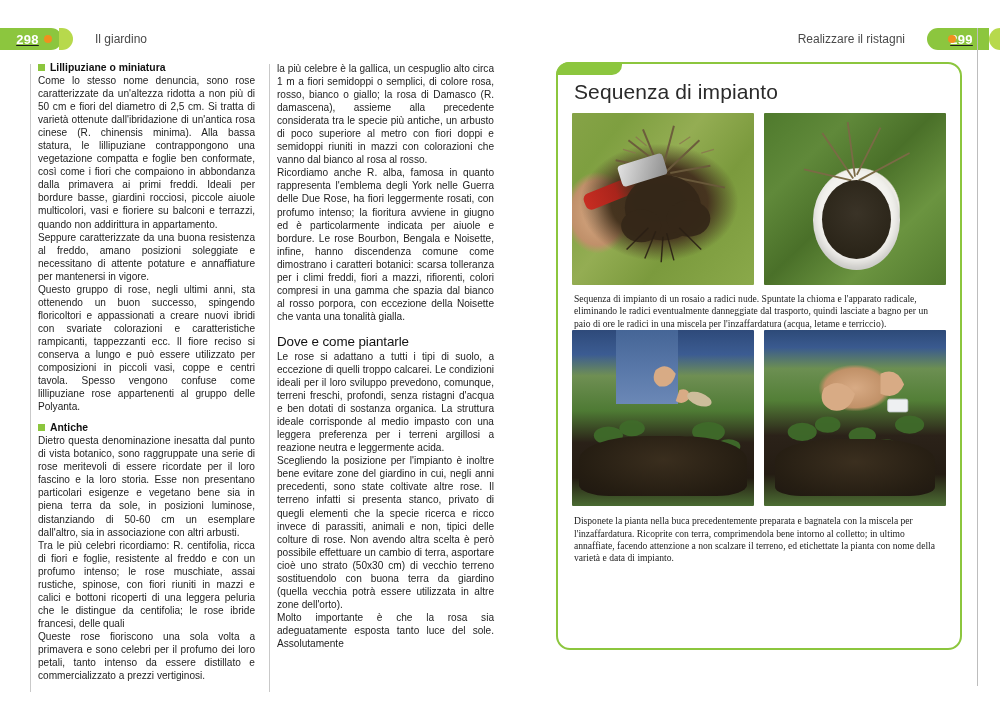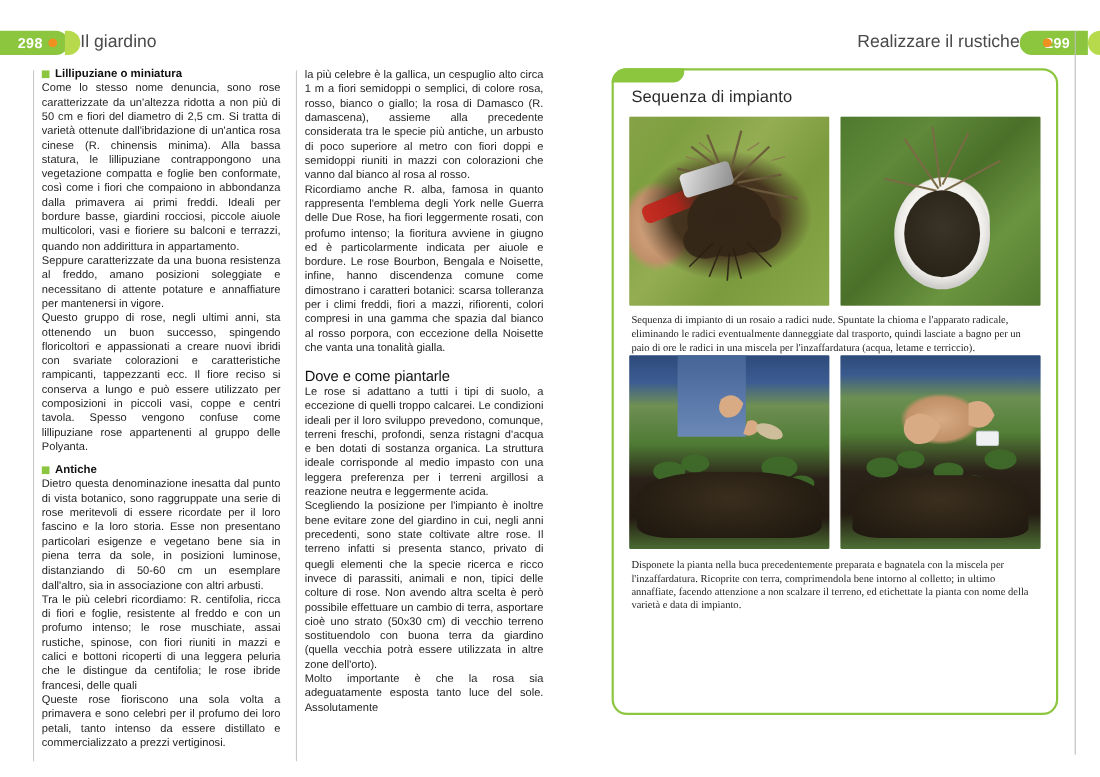--- a/index.html
+++ b/index.html
@@ -39,20 +39,21 @@
     align-items: center;
   }
   .runhead-left  { left: 0; }
   .runhead-right { right: 0; flex-direction: row-reverse; }
 
   .folio-wrap {
     position: relative;
     display: flex;
     align-items: center;
     height: 30px;
+    text-decoration: underline;
   }
   .folio-tab {
     background: #8cc63e;
     color: #ffffff;
     font-size: 13px;
     font-weight: bold;
     letter-spacing: .3px;
     display: flex;
     align-items: center;
     justify-content: center;
@@ -87,23 +88,23 @@
   }
   .folio-left .folio-leaf {
     border-radius: 0 11px 11px 0;
     margin-left: -3px;
   }
   .folio-right .folio-leaf {
     border-radius: 11px 0 0 11px;
     margin-right: -3px;
   }
   .runhead-title {
-    font-size: 16px;
+    font-size: 12px;
     color: #4a4a4a;
-    padding: 0 0;
+    padding: 0 22px;
     white-space: nowrap;
   }
 
   
   .columns {
     position: absolute;
     top: 62px;
     left: 30px;
     right: 16px;
     bottom: 14px;
@@ -189,21 +190,21 @@
     position: absolute;
     top: -3px;
     left: 62px;
     width: 18px;
     height: 17px;
     background: #e9c84a;
     border-radius: 0 11px 0 12px;
     z-index: -1;
   }
   .box-title {
-    font-size: 15px;
+    font-size: 21px;
     color: #2a2a2a;
     margin: 4px 0 9px 2px;
     letter-spacing: .1px;
   }
 
   .photo-row {
     display: flex;
     gap: 10px;
   }
   .photo {
@@ -407,21 +408,21 @@
   </div>
 
   <div class="page page-right">
 
     <div class="runhead runhead-right">
       <div class="folio-wrap folio-right">
         <div class="folio-tab">299</div>
         <div class="folio-dot"></div>
         <div class="folio-leaf"></div>
       </div>
-      <div class="runhead-title">Realizzare il rustiche</div>
+      <div class="runhead-title">Realizzare il ristagni</div>
     </div>
 
     <div class="edge-rule r1"></div>
 
     <div class="box">
       <div class="box-tab-leaf"></div>
       <div class="box-tab"></div>
 
       <div class="box-title">Sequenza di impianto</div>
 

